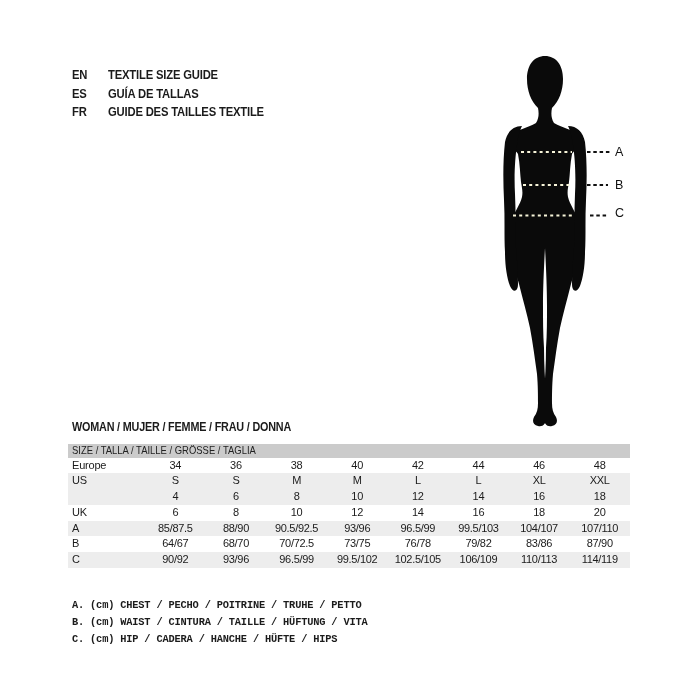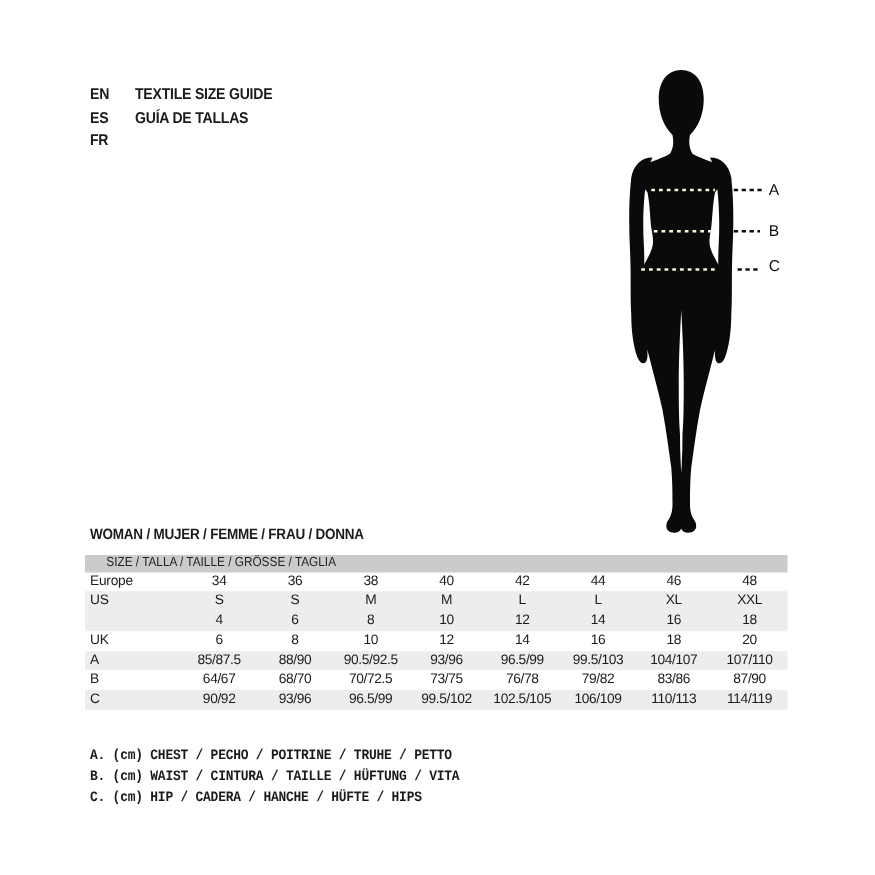--- a/index.html
+++ b/index.html
@@ -26,21 +26,21 @@
   .measure-label { position: absolute; left: 615px; font-size: 12.5px; font-weight: 400; color: #111; transform: translateY(-50%); }
 
   
   .woman-title { position: absolute; left: 72px; top: 420px; font-size: 12px; font-weight: 700; letter-spacing: -0.2px; }
 
   
   .size-table { position: absolute; left: 68px; top: 444px; width: 562px; font-size: 11px; }
   .size-table-header {
     height: 13.5px; line-height: 13.5px;
     background: var(--header-bg, #cbcbcb);
-    padding-left: 17px; font-size: 10.5px; font-weight: 400; color: #222;
+    padding-left: 4px; font-size: 10.5px; font-weight: 400; color: #222;
   }
   .t-row { display: grid; grid-template-columns: 77px repeat(8, 1fr); height: 15.8px; line-height: 15.8px; }
   .t-row.shaded { background: var(--row-shaded, #ededed); }
   .t-label { text-align: left; padding-left: 4px; letter-spacing: -0.2px; }
   .t-cell { text-align: center; letter-spacing: -0.3px; }
 
   
   .notes { position: absolute; left: 72px; top: 596px; }
   .note-line { height: 17px; line-height: 17px; font-size: 11.5px; font-weight: 700; letter-spacing: -0.2px; font-family: Liberation Mono, monospace; }
 </style>
@@ -56,20 +56,21 @@
         <span class="lang-name"><span class="cond">TEXTILE SIZE GUIDE</span></span>
       </div>
 
       <div class="lang-row">
         <span class="lang-code"><span class="cond">ES</span></span>
         <span class="lang-name"><span class="cond">GUÍA DE TALLAS</span></span>
       </div>
 
       <div class="lang-row">
         <span class="lang-code"><span class="cond">FR</span></span>
+        <span class="lang-name"><span class="cond">GUIDE DES TAILLES TEXTILE</span></span>
       </div>
 
 
     </div>
 
   <div class="figure-wrap">
     <svg width="180" height="400" viewBox="0 0 180 400">
 
       <path fill="#0a0a0a" d="
         M 80 6

